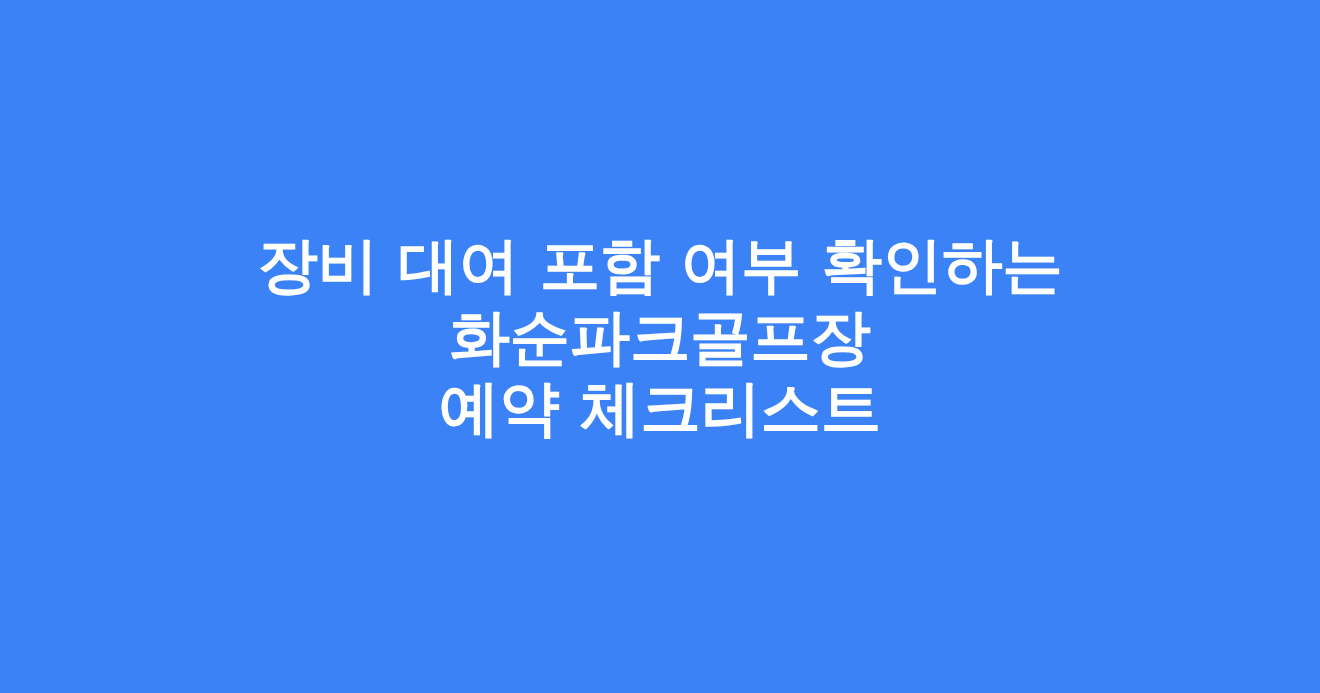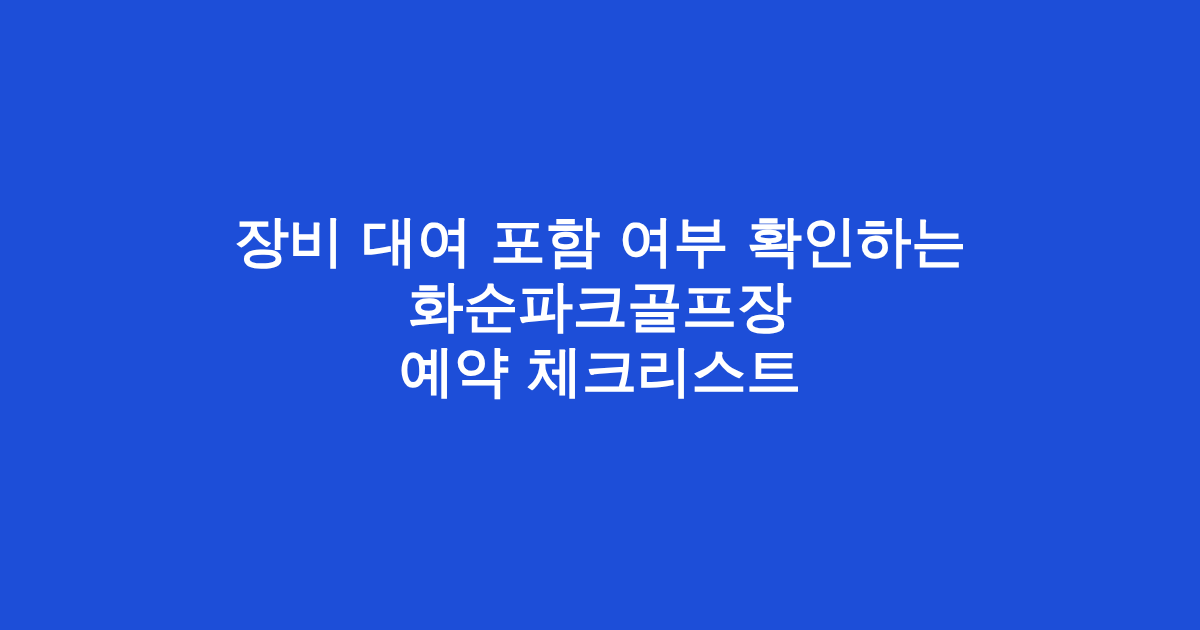--- a/index.html
+++ b/index.html
@@ -13,21 +13,21 @@
     height: 630px;
     overflow: hidden;
     font-family: "Liberation Sans", "DejaVu Sans", sans-serif;
   }
 
   .og-card {
     position: relative;
     box-sizing: border-box;
     width: 1200px;
     height: 630px;
-    background-color: #1d4ed8;
+    background-color: #3b82f6;
     display: flex;
     align-items: center;
     justify-content: center;
     overflow: hidden;
   }
 
   .card-inner {
     box-sizing: border-box;
     width: 1200px;
     padding: 0 90px;

